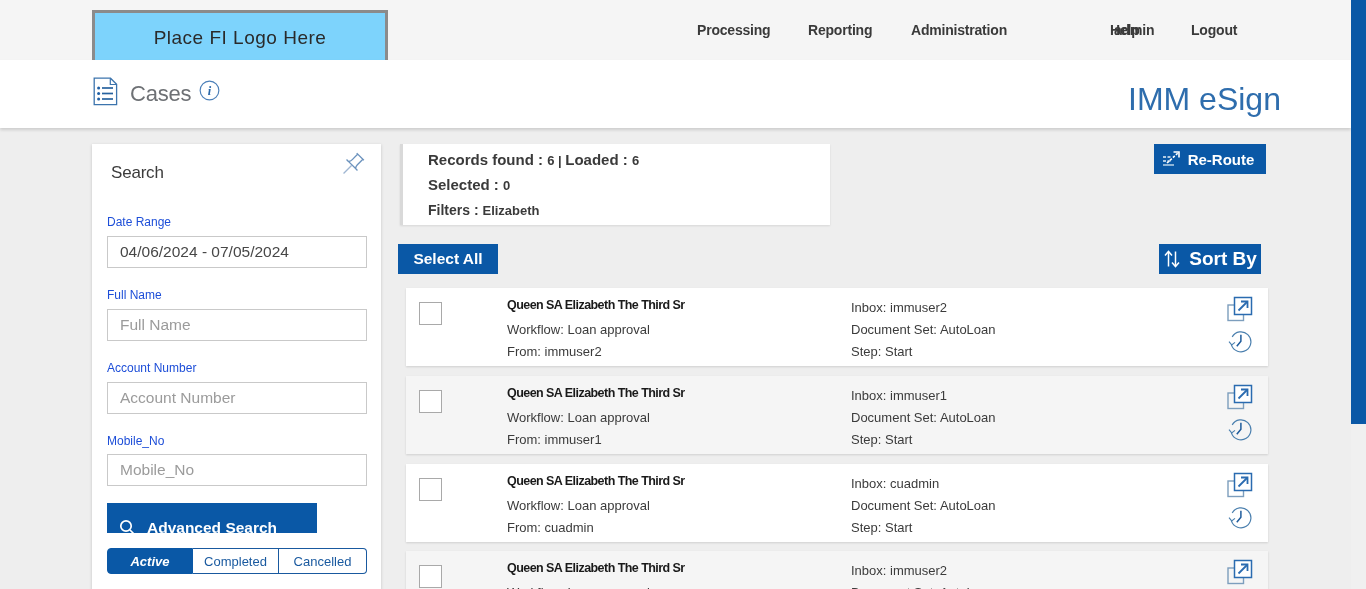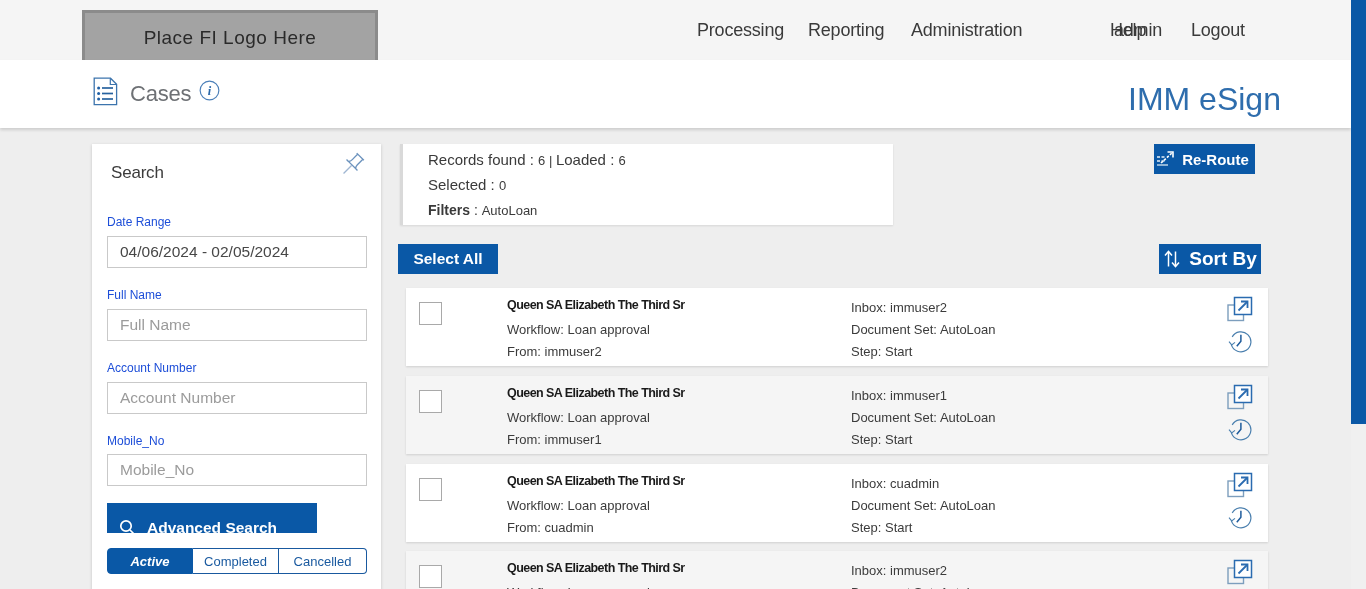--- a/index.html
+++ b/index.html
@@ -2,24 +2,24 @@
 <html><head>
 <meta charset="utf-8">
 <style>
   * { margin:0; padding:0; box-sizing:border-box; }
   html,body { width:1366px; height:589px; overflow:hidden; }
   body { font-family:"Liberation Sans", sans-serif; background:#eeeeee; position:relative; }
   .abs { position:absolute; }
 
   
   #topbar { left:0; top:0; width:1351px; height:60px; background:#f5f5f5; }
-  #logobox { left:82px; top:10px; width:296px; height:59px; background:#a3a3a3;
+  #logobox { left:92px; top:10px; width:296px; height:59px; background:#7dd3fc;
              border:3px solid #8b8b8b; display:flex; align-items:center; justify-content:center;
              font-size:19px; color:#2a2a2a; letter-spacing:0.5px; padding-bottom:4px; }
-  .nav { top:0; height:60px; display:flex; align-items:center; font-size:18px; letter-spacing:-0.2px; color:#3a3a3a; }
+  .nav { top:0; height:60px; display:flex; align-items:center; font-size:14px; letter-spacing:-0.2px; color:#3a3a3a;font-weight:bold; }
 
   
   #hdr2 { left:0; top:60px; width:1351px; height:68px; background:#ffffff;
           box-shadow:0 2px 3px rgba(0,0,0,0.14); }
   #casesTitle { left:130px; top:81px; font-size:22px; color:#6e7175; letter-spacing:-0.2px; }
   #immesign { top:81px; left:1128px; width:152px; white-space:nowrap; font-size:32px; color:#2e6dad; text-align:center; }
 
   
   #sbtrack { left:1351px; top:0; width:15px; height:589px; background:#f0f0f0; }
   #sbthumb { left:1351px; top:0; width:15px; height:424px; background:#0a58a6; }
@@ -36,29 +36,29 @@
 
   #advBtn { position:absolute; left:15px; top:359px; width:210px; height:30px; background:#0a58a6;
             color:#fff; font-size:15.5px; font-weight:bold; display:flex; align-items:center; padding-top:19px; }
   #tabs { position:absolute; left:15px; top:404px; width:260px; height:26px; display:flex;
           border-radius:4px; }
   #tabs .tab { height:26px; display:flex; align-items:center; justify-content:center;
                font-size:13px; border:1px solid #19599f; color:#19599f; background:#fff; }
   #tabs .tab.active { background:#0a58a6; color:#fff; font-weight:bold; border-color:#0a58a6;font-style:italic; }
 
   
-  #recCard { left:400px; top:144px; width:493px; height:81px; background:#fff;
+  #recCard { left:400px; top:144px; width:430px; height:81px; background:#fff;
              border-left:3px solid #d9d9d9; box-shadow:0 1px 2px rgba(0,0,0,0.10);
-             padding:4px 0 0 25px; }
+             padding:4px 0 0 25px;font-weight:bold; }
   #recCard .l1 { font-size:15px; color:#3a3a3a; line-height:24px;}
   #recCard .num { font-size:13px; }
 
   .bluebtn { position:absolute; background:#0a58a6; color:#fff; display:flex;
              align-items:center; justify-content:center; font-weight:bold; }
-  #reroute { left:1154px; top:144px; width:101px; height:30px; font-size:15px; }
+  #reroute { left:1154px; top:144px; width:112px; height:30px; font-size:15px; }
   #selectAll { left:398px; top:244px; width:100px; height:30px; font-size:15.5px; }
   #sortBy { left:1159px; top:244px; width:102px; height:30px; font-size:19px; }
 
   
   .row { position:absolute; left:400px; width:862px; height:78px; background:#fff;
          box-shadow:0 1px 2px rgba(0,0,0,0.13);margin-left:6px; }
   .row.alt { background:#f5f5f5; }
   .cb { position:absolute; left:13px; top:14px; width:23px; height:23px; border:1px solid #a9a9a9;
         background:#fff; }
   .c1 { position:absolute; left:101px; top:9px; font-size:13px; color:#3b3b3b; line-height:22px; }
@@ -98,21 +98,21 @@
 
   <div id="searchCard" class="abs">
     <span class="title">Search</span>
     <svg style="position:absolute; left:244px; top:5px;" width="32" height="32" viewBox="0 0 24 24">
       <g transform="rotate(45 12 12)" fill="none" stroke="#6b92bd" stroke-width="1">
         <path d="M8.2 3.2 H15.8 M9.3 3.4 V9 C9.3 10.2 8.9 11.2 8.2 12 H15.8 C15.1 11.2 14.7 10.2 14.7 9 V3.4 M8.2 12 H6.2 M15.8 12 H17.8"></path>
         <path d="M12 12.2 V21" stroke="#9fb6d2"></path>
       </g>
     </svg>
     <span class="lbl" style="top:71px;">Date Range</span>
-    <div class="inp" style="top:92px;">04/06/2024 - 02/05/2024</div>
+    <div class="inp" style="top:92px;">04/06/2024 - 07/05/2024</div>
     <span class="lbl" style="top:144px;">Full Name</span>
     <div class="inp ph" style="top:165px;">Full Name</div>
     <span class="lbl" style="top:217px;">Account Number</span>
     <div class="inp ph" style="top:238px;">Account Number</div>
     <span class="lbl" style="top:290px;">Mobile_No</span>
     <div class="inp ph" style="top:310px;">Mobile_No</div>
     <div id="advBtn">
       <svg style="margin:0 10px 0 12px;" width="18" height="18" viewBox="0 0 18 18">
         <circle cx="7" cy="7" r="5.2" fill="none" stroke="#fff" stroke-width="1.7"></circle>
         <line x1="11" y1="11" x2="16" y2="16" stroke="#fff" stroke-width="1.7"></line>
@@ -122,21 +122,21 @@
     <div id="tabs">
       <div class="tab active" style="width:86px; border-radius:4px 0 0 4px;">Active</div>
       <div class="tab" style="width:86px; border-left:none;">Completed</div>
       <div class="tab" style="width:88px; border-left:none; border-radius:0 4px 4px 0;">Cancelled</div>
     </div>
   </div>
 
   <div id="recCard" class="abs">
     <div class="l1">Records found : <span class="num">6 | </span>Loaded : <span class="num">6</span></div>
     <div class="l1">Selected : <span class="num">0</span></div>
-    <div class="l1" style="font-size:14px;"><b>Filters</b> : <span style="font-size:13px;">AutoLoan</span></div>
+    <div class="l1" style="font-size:14px;"><b>Filters</b> : <span style="font-size:13px;">Elizabeth</span></div>
   </div>
 
   <div id="reroute" class="bluebtn">
     <svg style="margin-right:4px; margin-left:-4px;" width="22" height="18" viewBox="0 0 22 18">
       <line x1="1" y1="7" x2="9" y2="7" stroke="#e8f0f8" stroke-width="1.6" stroke-dasharray="3 1.5"></line>
       <line x1="1" y1="11" x2="10" y2="11" stroke="#e8f0f8" stroke-width="1.6" stroke-dasharray="3 1.5"></line>
       <line x1="1" y1="15" x2="12" y2="15" stroke="#9fc0dd" stroke-width="1.8"></line>
       <path d="M5 13 L16 3" stroke="#fff" stroke-width="1.6" stroke-dasharray="2.5 1.5" fill="none"></path>
       <path d="M11.5 2 H17 V7.5" fill="none" stroke="#fff" stroke-width="1.6"></path>
     </svg>

